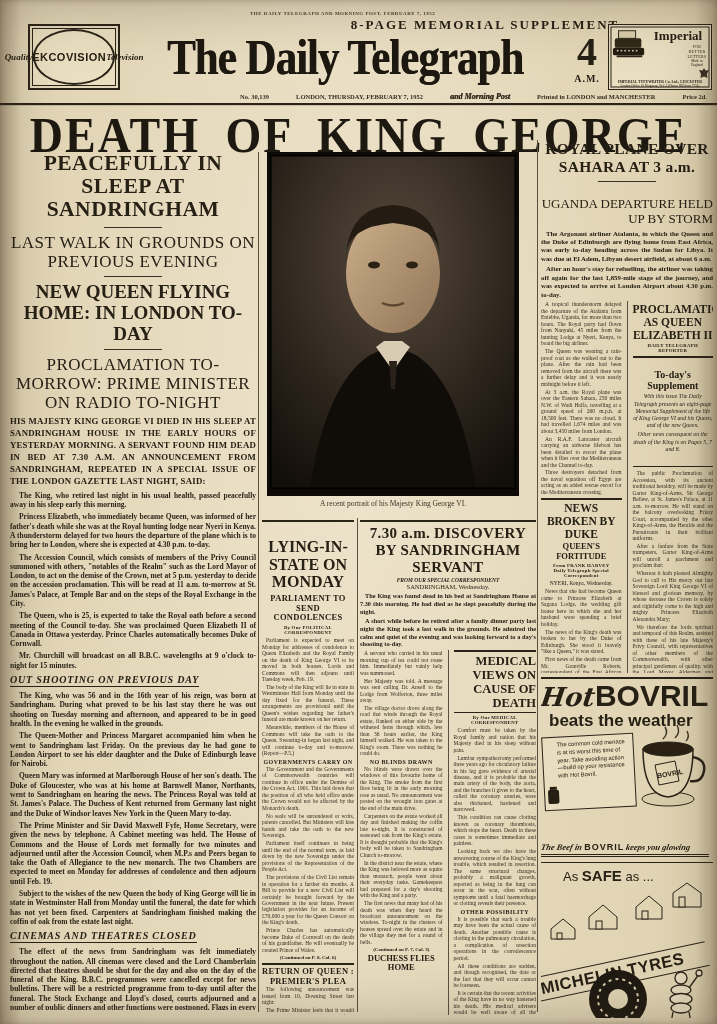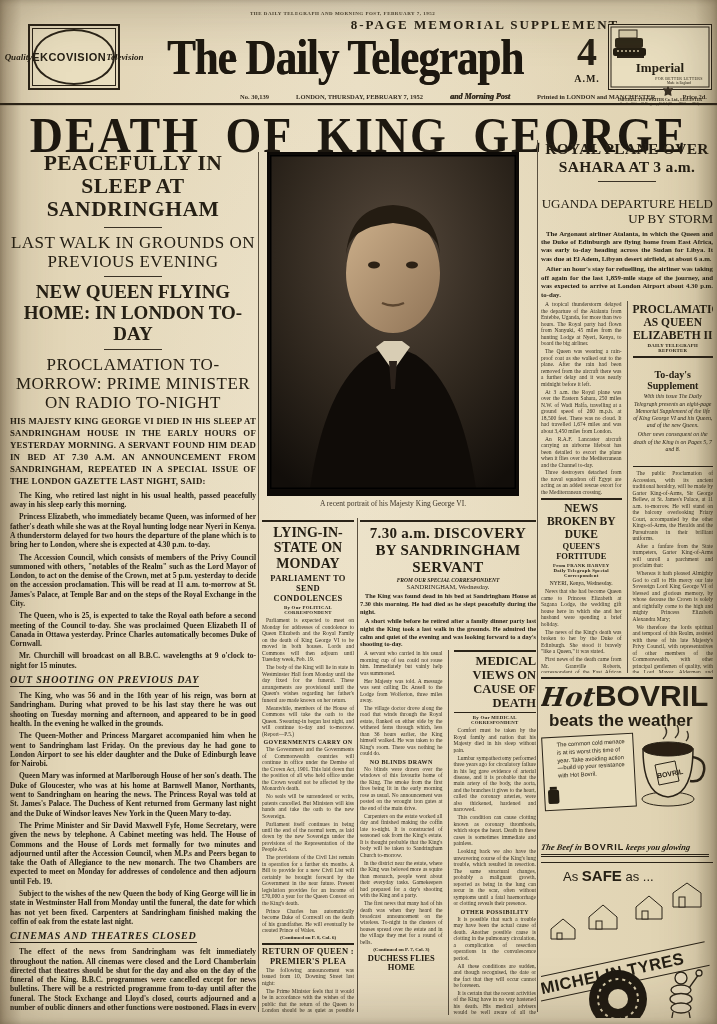--- a/index.html
+++ b/index.html
@@ -18,21 +18,21 @@
   .ekco-oval{width:78px;height:52px;border:2px solid #2a2318;border-radius:50%;display:flex;flex-direction:row;align-items:center;justify-content:center;line-height:1;}
   .ekco-q,.ekco-t{font-style:italic;font-size:9px;font-weight:bold;}
   .ekco-b{font-size:11px;font-weight:bold;letter-spacing:.5px;font-family:"Liberation Sans",sans-serif;margin:1px 0;}
   .supp{left:330px;top:17px;width:310px;text-align:center;font-weight:bold;font-size:13px;letter-spacing:2px;}
   .regmark{left:232px;top:55px;font-size:7px;font-weight:bold;}
   .mast-title{left:120px;top:28px;width:450px;text-align:center;font-size:43px;font-weight:bold;letter-spacing:-1px;transform:scaleY(1.18);transform-origin:top;color:#1d1810;text-shadow:.5px 0 #1d1810;}
   .mast-time{left:567px;top:34px;width:40px;text-align:center;line-height:.9;}
   .t4{font-size:40px;font-weight:bold;display:block;}
   .tam{font-size:10px;font-weight:bold;letter-spacing:1px;}
   .imp{left:608px;top:24px;width:104px;height:66px;border:1px solid #2a2318;box-shadow:inset 0 0 0 1.5px #e4d8bb,inset 0 0 0 2.5px #2a2318;background:#e9debf;padding:3px 2px 0 2px;box-sizing:border-box;}
-  .imp-row{display:flex;flex-direction:column;}
+  .imp-row{display:flex;}
   .imp-name{font-size:13px;font-weight:bold;flex:1;text-align:center;}
   .imp-tag{font-size:4px;text-align:center;margin-left:38px;letter-spacing:.3px;}
   .imp-made{font-size:3.5px;text-align:center;margin-left:38px;}
   .imp-crest{width:10px;height:10px;background:#3a3124;margin:1px auto 0 52px;clip-path:polygon(50% 0,65% 25%,100% 20%,80% 60%,85% 100%,50% 85%,15% 100%,20% 60%,0 20%,35% 25%);}
   .imp-co{font-size:3.8px;text-align:center;font-weight:bold;margin-top:2px;}
   .imp-ad2{font-size:3.2px;text-align:center;}
   .dateline{left:240px;top:92px;right:10px;display:flex;justify-content:space-between;align-items:baseline;font-size:6.5px;font-weight:bold;color:#352d20;}
   .mp-black{font-style:italic;font-size:8px;text-shadow:.4px 0 #352d20;}
   
   .banner{left:0;top:103px;width:717px;text-align:center;font-size:46px;font-weight:bold;letter-spacing:2px;word-spacing:12px;transform:scaleY(1.08);transform-origin:top;border-top:2px solid #2a2318;padding-top:1px;color:#1d1810;}
@@ -46,21 +46,21 @@
   .hdiv{width:58px;height:1px;background:#3a3226;margin:5px auto 5px auto;}
   .lead{font-size:8.8px;font-weight:bold;line-height:1.35;text-align:justify;letter-spacing:.2px;margin-top:4px;}
   .story p{margin:0 0 3px 0;text-indent:9px;text-align:justify;font-size:7.5px;line-height:1.24;font-weight:600;color:#2b2418;}
   .subhead{font-size:10px;font-weight:bold;font-style:italic;letter-spacing:.8px;border-bottom:1px solid #2a2318;display:table;margin:4px 0 4px 0;padding-bottom:1px;}
   
   .photo-block{left:267px;top:152px;width:252px;}
   .photo-frame{border:2px solid #0d0a07;background:#0d0a07;padding:1px;}
   .caption{font-size:7.5px;text-align:center;margin-top:3px;color:#3a3226;}
   
   .col-mid1{left:262px;top:520px;width:92px;height:495px;overflow:hidden;}
-  .m-h1{font-size:14px;font-weight:bold;text-align:center;line-height:1.1;border-top:2px solid #2a2318;padding-top:3px;}
+  .m-h1{font-size:16px;font-weight:bold;text-align:center;line-height:1.1;border-top:2px solid #2a2318;padding-top:16px;}
   .m-h2{font-size:8.5px;font-weight:bold;text-align:center;line-height:1.15;margin-top:3px;letter-spacing:.3px;}
   .byline{font-size:4.8px;text-align:center;font-weight:bold;letter-spacing:.3px;margin:2px 0;}
   .tiny p{margin:0 0 1.5px 0;text-indent:4px;text-align:justify;font-size:5.5px;line-height:1.18;color:#322b1e;}
   .m-sub{font-size:6px;font-weight:bold;text-align:center;letter-spacing:.4px;margin:2px 0 1px 0;}
   
   .disc{left:360px;top:520px;width:176px;height:495px;overflow:hidden;}
   .d-h1{font-size:15px;font-weight:bold;text-align:center;line-height:1.12;border-top:2px solid #2a2318;padding-top:3px;letter-spacing:.3px;}
   .d-byline{font-size:5.5px;font-style:italic;font-weight:bold;text-align:center;margin-top:2px;}
   .d-date{font-size:6.5px;text-align:center;margin-bottom:2px;}
   .d-lead p{margin:0 0 2px 0;text-indent:5px;text-align:justify;font-size:6.3px;line-height:1.22;font-weight:600;}

